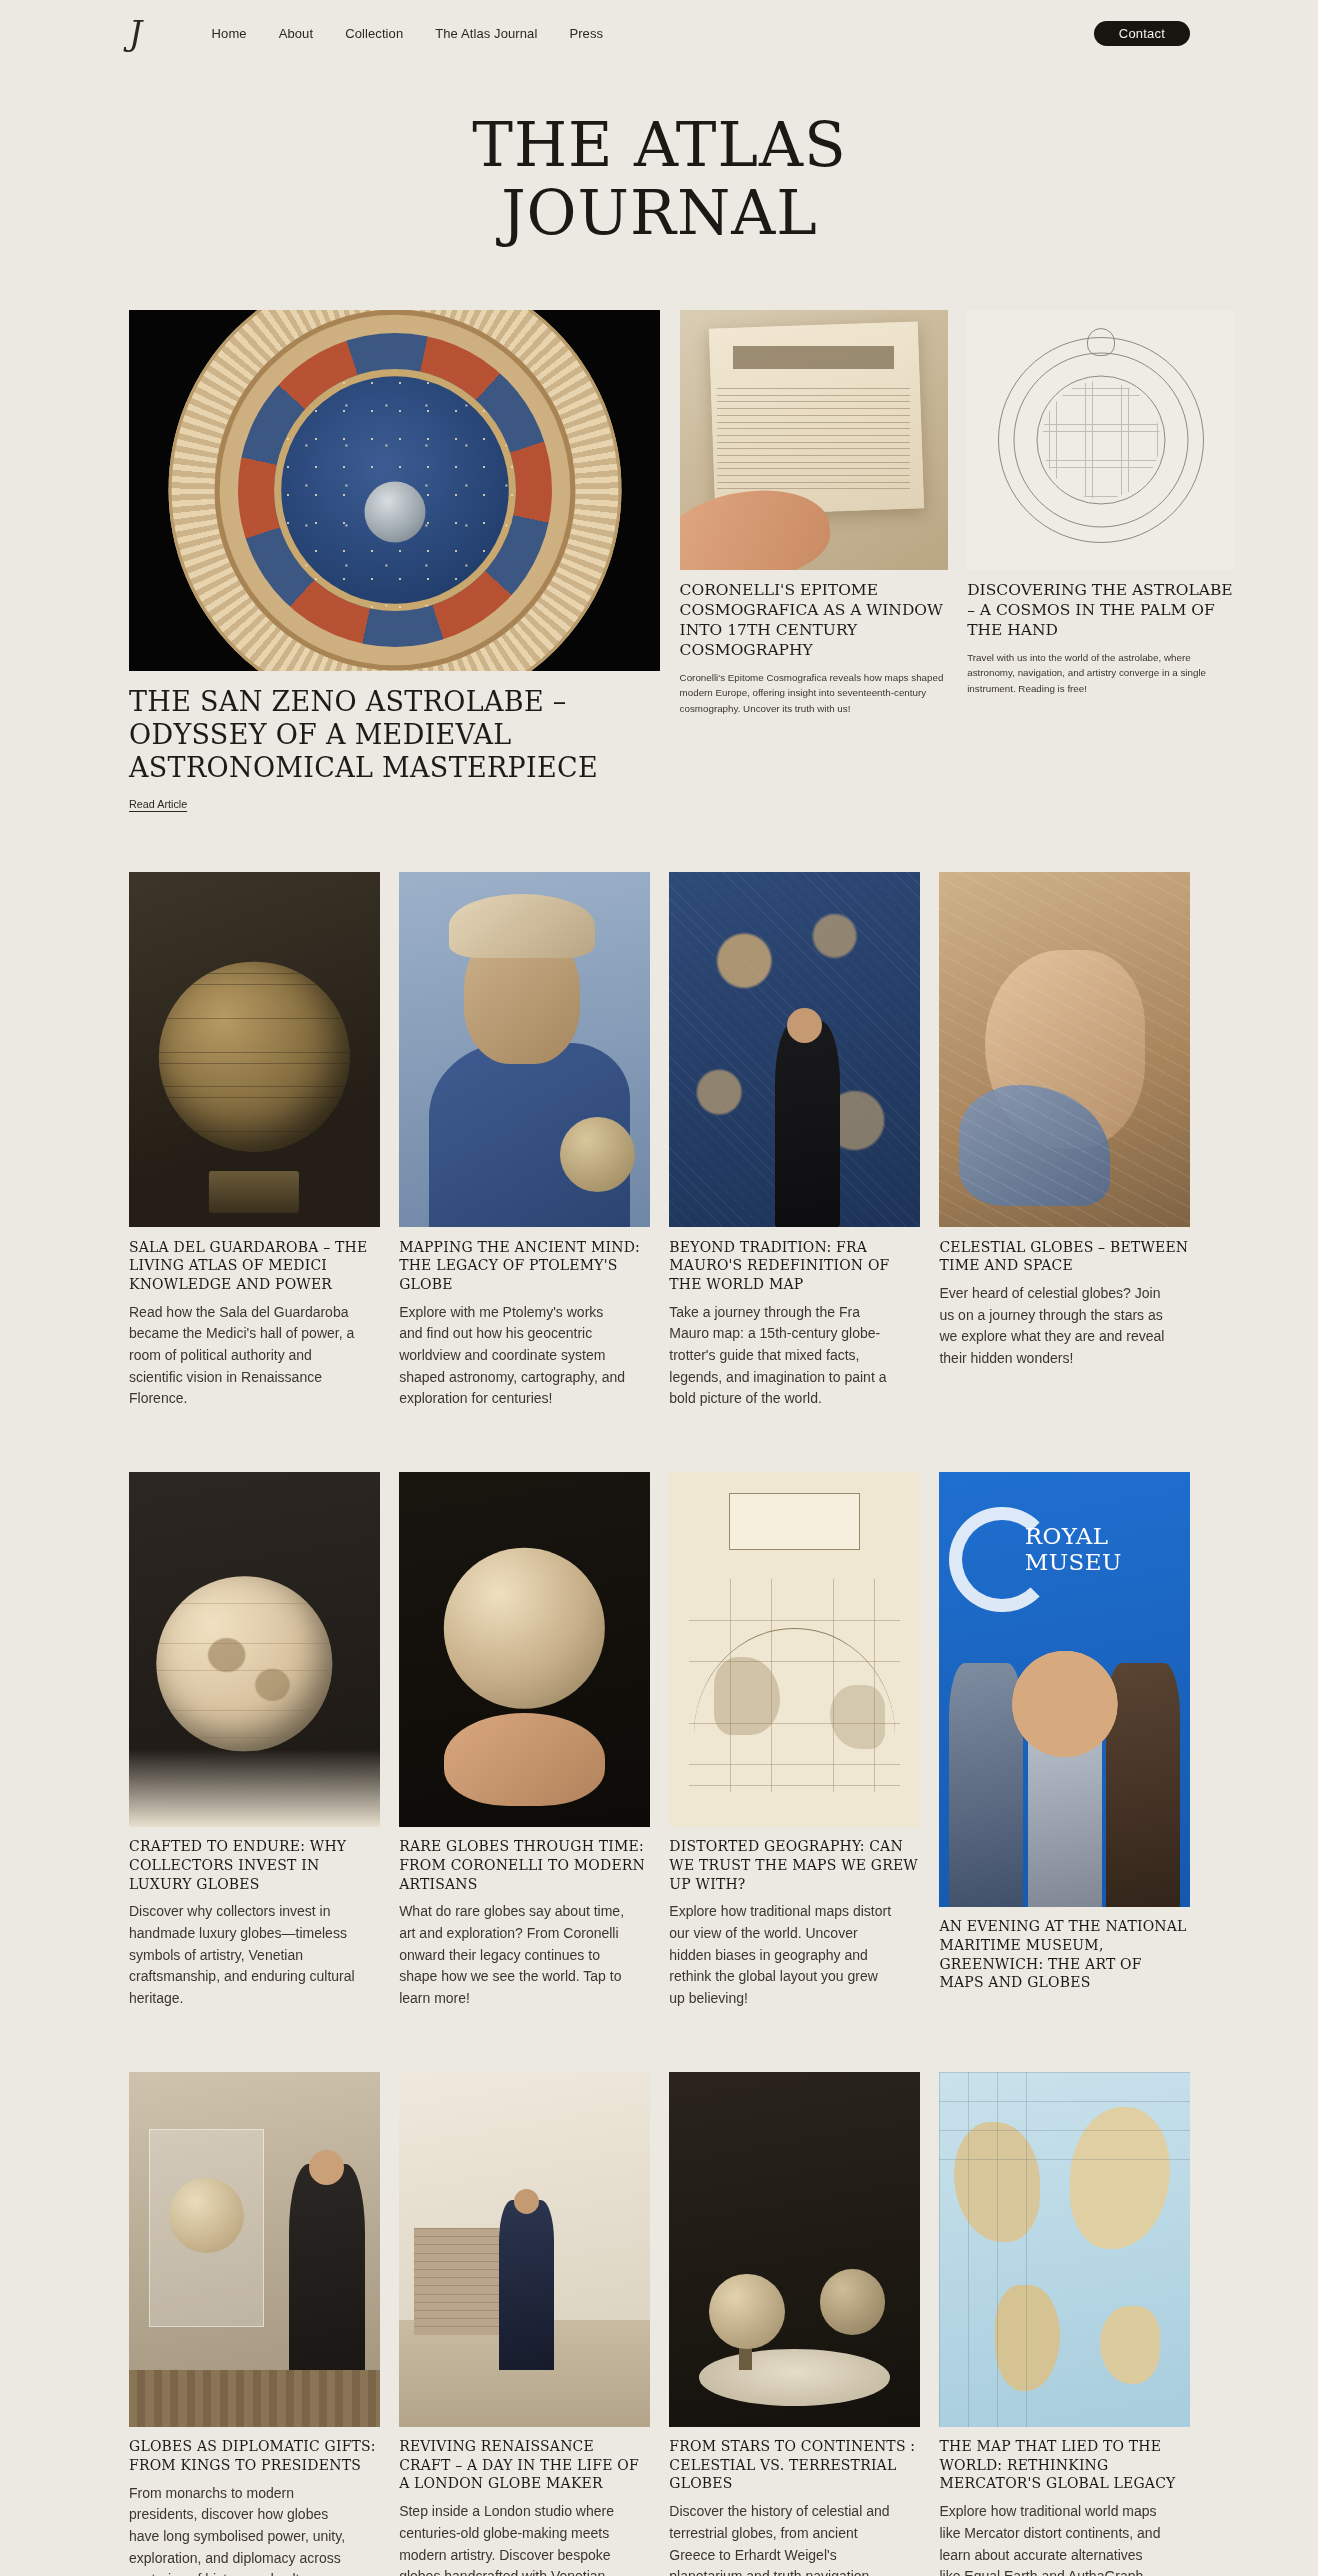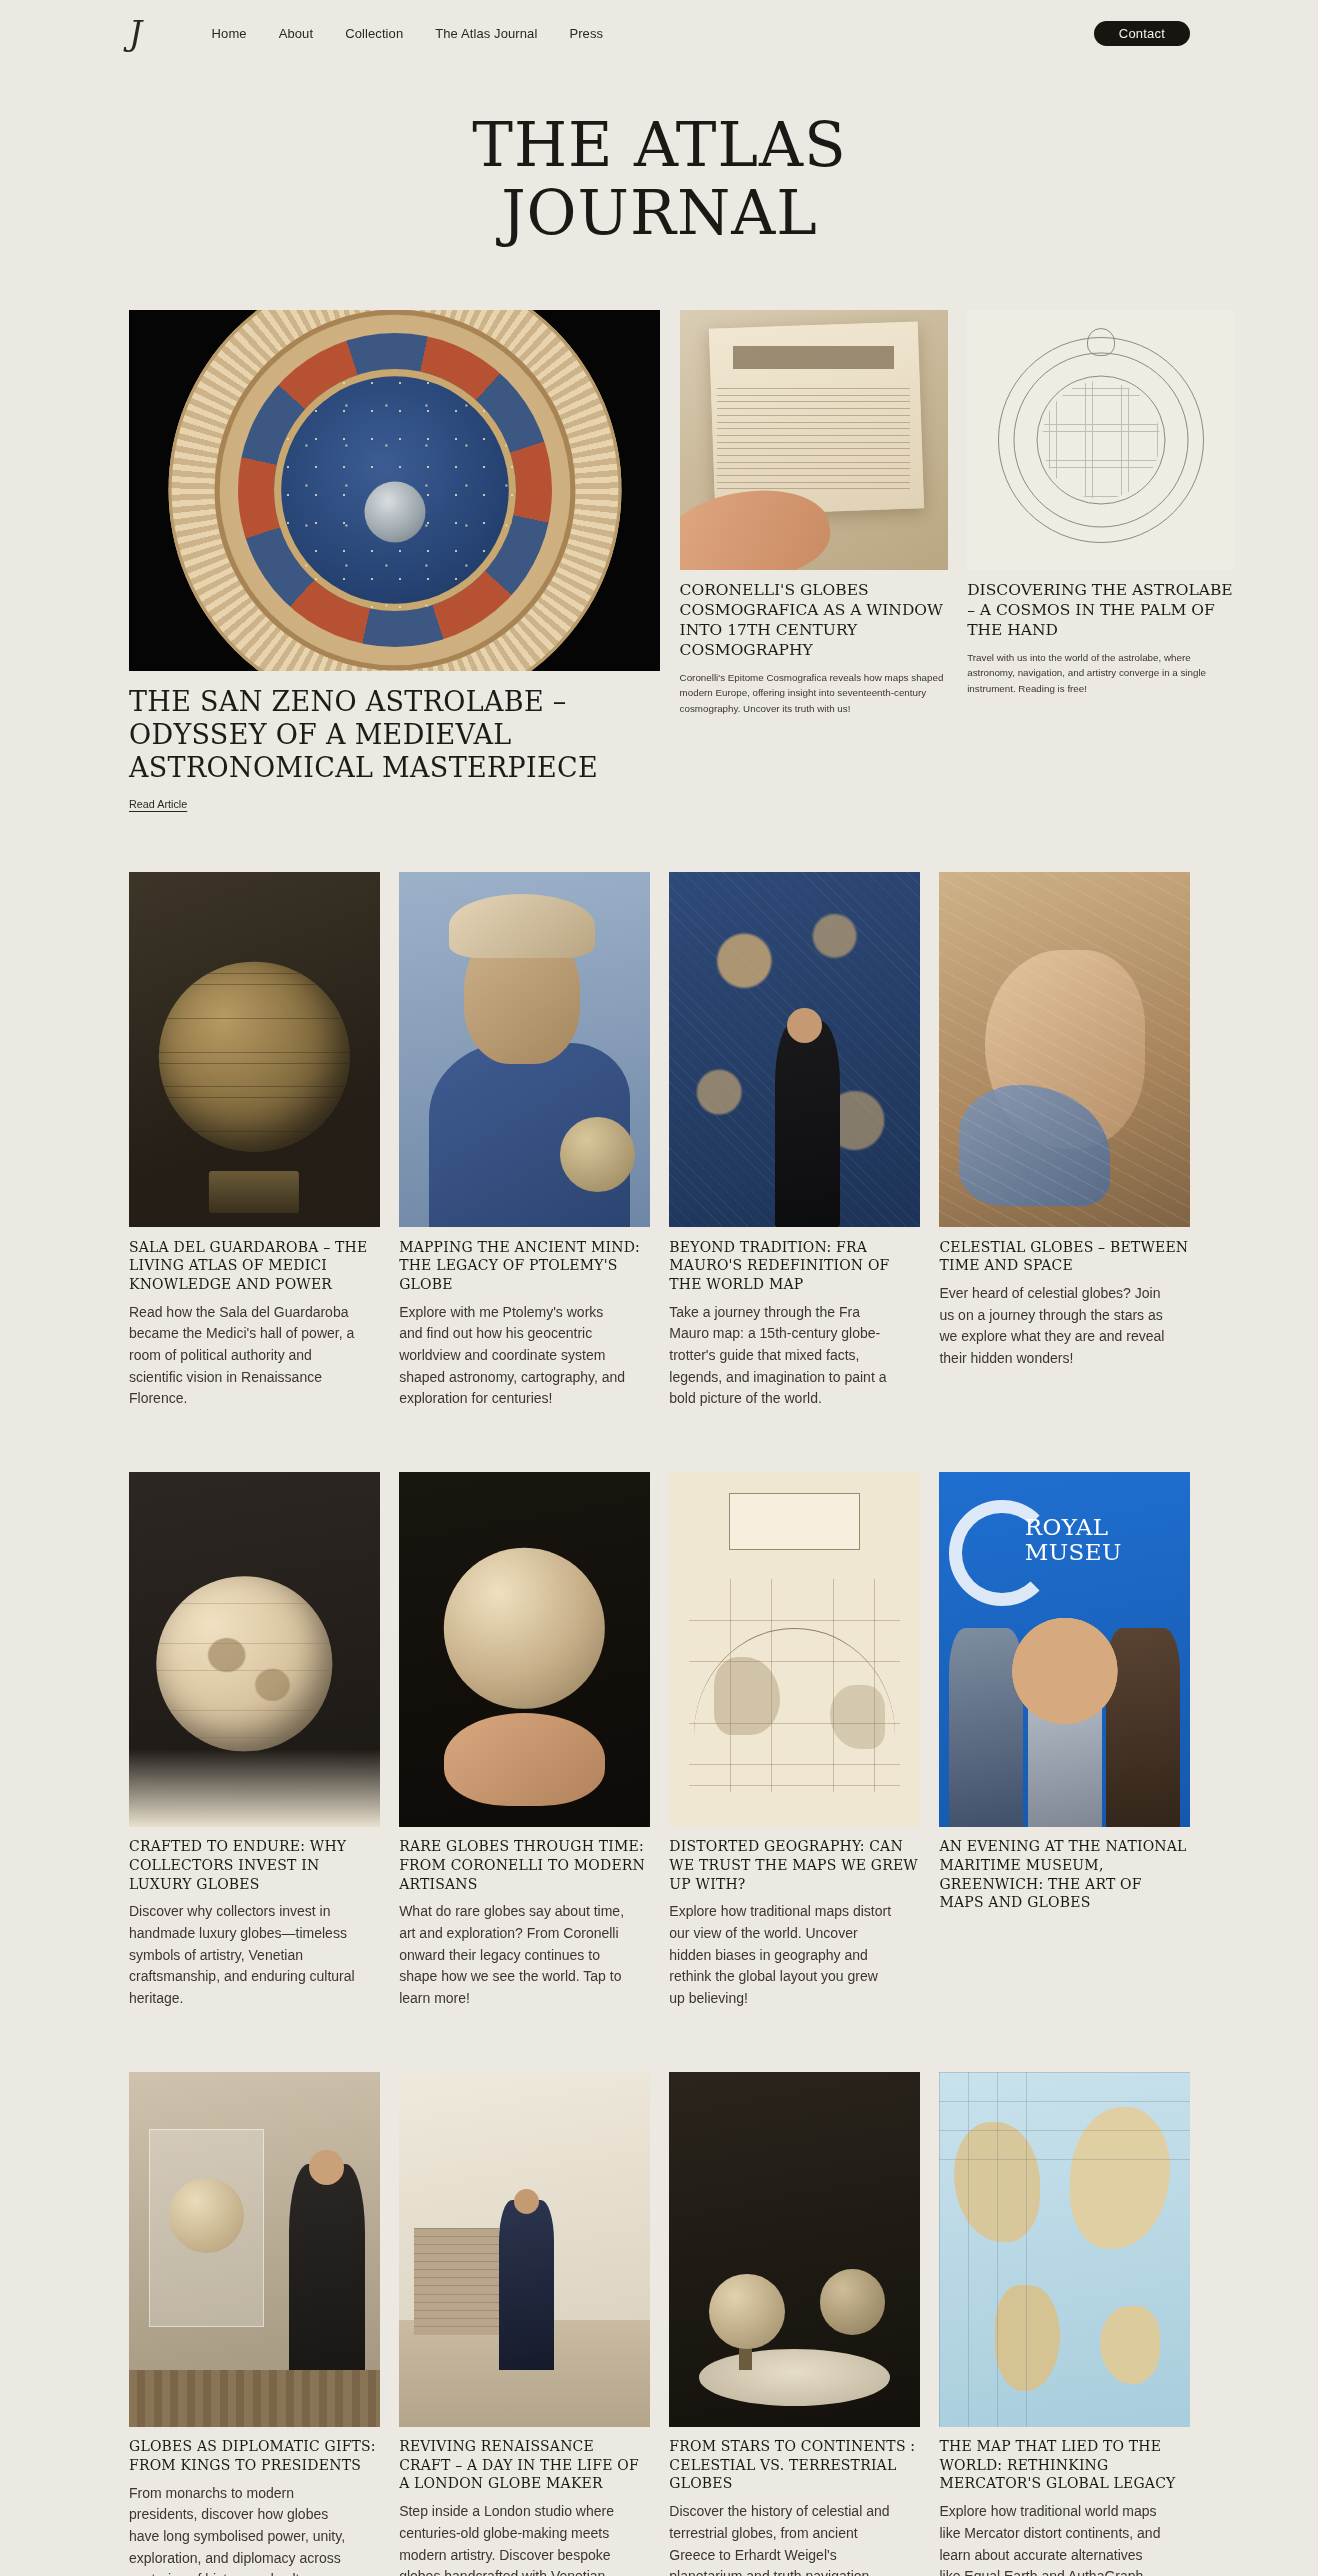--- a/index.html
+++ b/index.html
@@ -555,21 +555,21 @@
     <a class="read-link" href="#">Read Article</a>
   </div>
 
   <div class="card">
     <div class="thumb bk-epitome" style="height:260px">
       <div class="bk-page"></div>
       <div class="bk-head"></div>
       <div class="bk-lines"></div>
       <div class="bk-hand"></div>
     </div>
-    <div class="hero-side-title">CORONELLI'S GLOBES COSMOGRAFICA AS A WINDOW INTO 17TH CENTURY COSMOGRAPHY</div>
+    <div class="hero-side-title">CORONELLI'S EPITOME COSMOGRAFICA AS A WINDOW INTO 17TH CENTURY COSMOGRAPHY</div>
     <div class="hero-side-desc">Coronelli's Epitome Cosmografica reveals how maps shaped modern Europe, offering insight into seventeenth-century cosmography. Uncover its truth with us!</div>
   </div>
 
   <div class="card">
     <div class="thumb astro-draw" style="height:260px">
       <div class="ad-ring" style="width:206px;height:206px"></div>
       <div class="ad-ring" style="width:175px;height:175px"></div>
       <div class="ad-ring" style="width:129px;height:129px"></div>
       <div class="ad-grid"></div>
       <div class="ad-top"></div>
@@ -648,21 +648,21 @@
       <div class="om-lines"></div>
       <div class="om-curve"></div>
       <div class="om-land"></div>
       <div class="om-land2"></div>
     </div>
     <div class="card-title">DISTORTED GEOGRAPHY: CAN WE TRUST THE MAPS WE GREW UP WITH?</div>
     <div class="card-desc">Explore how traditional maps distort our view of the world. Uncover hidden biases in geography and rethink the global layout you grew up believing!</div>
   </div>
 
   <div class="card">
-    <div class="thumb museum-blue" style="height:355px">
+    <div class="thumb museum-blue" style="height:435px">
       <div class="mb-ring"></div>
       <div class="mb-text">ROYAL MUSEU</div>
       <div class="mb-people">
         <div class="mb-p a">
             <div class="mb-head"></div>
           </div>
         <div class="mb-p b">
             <div class="mb-head"></div>
           </div>
         <div class="mb-p c">

